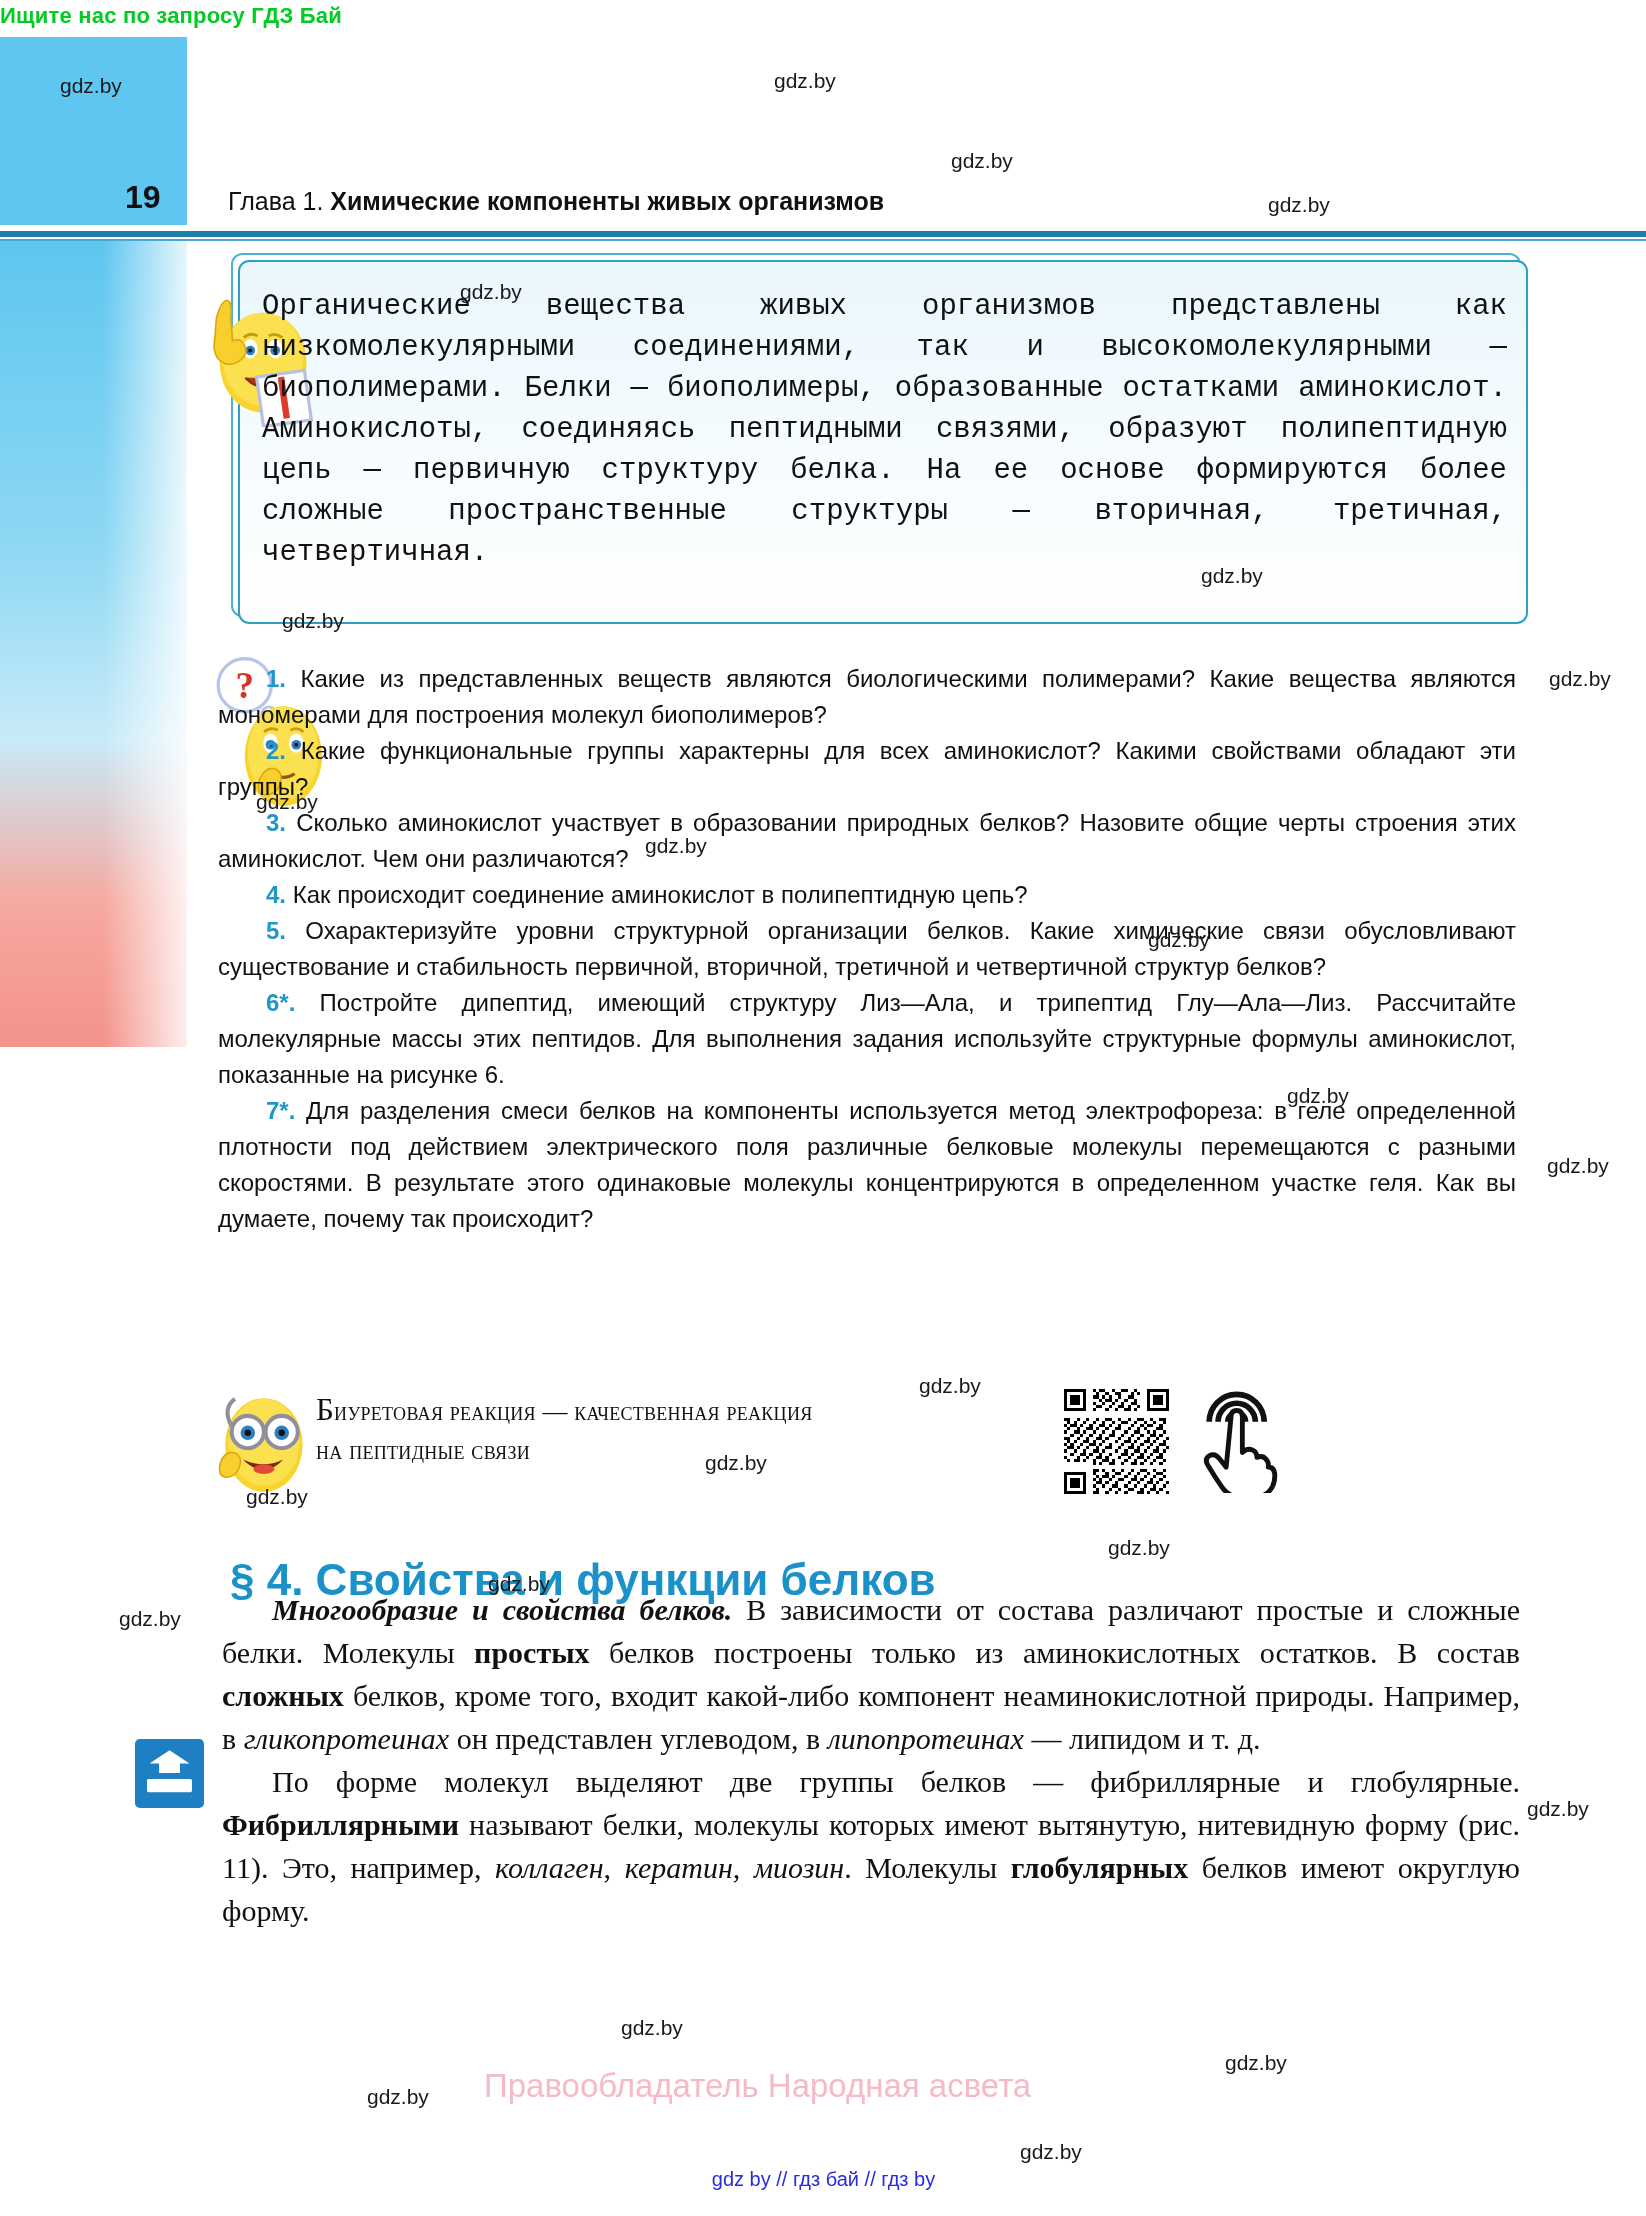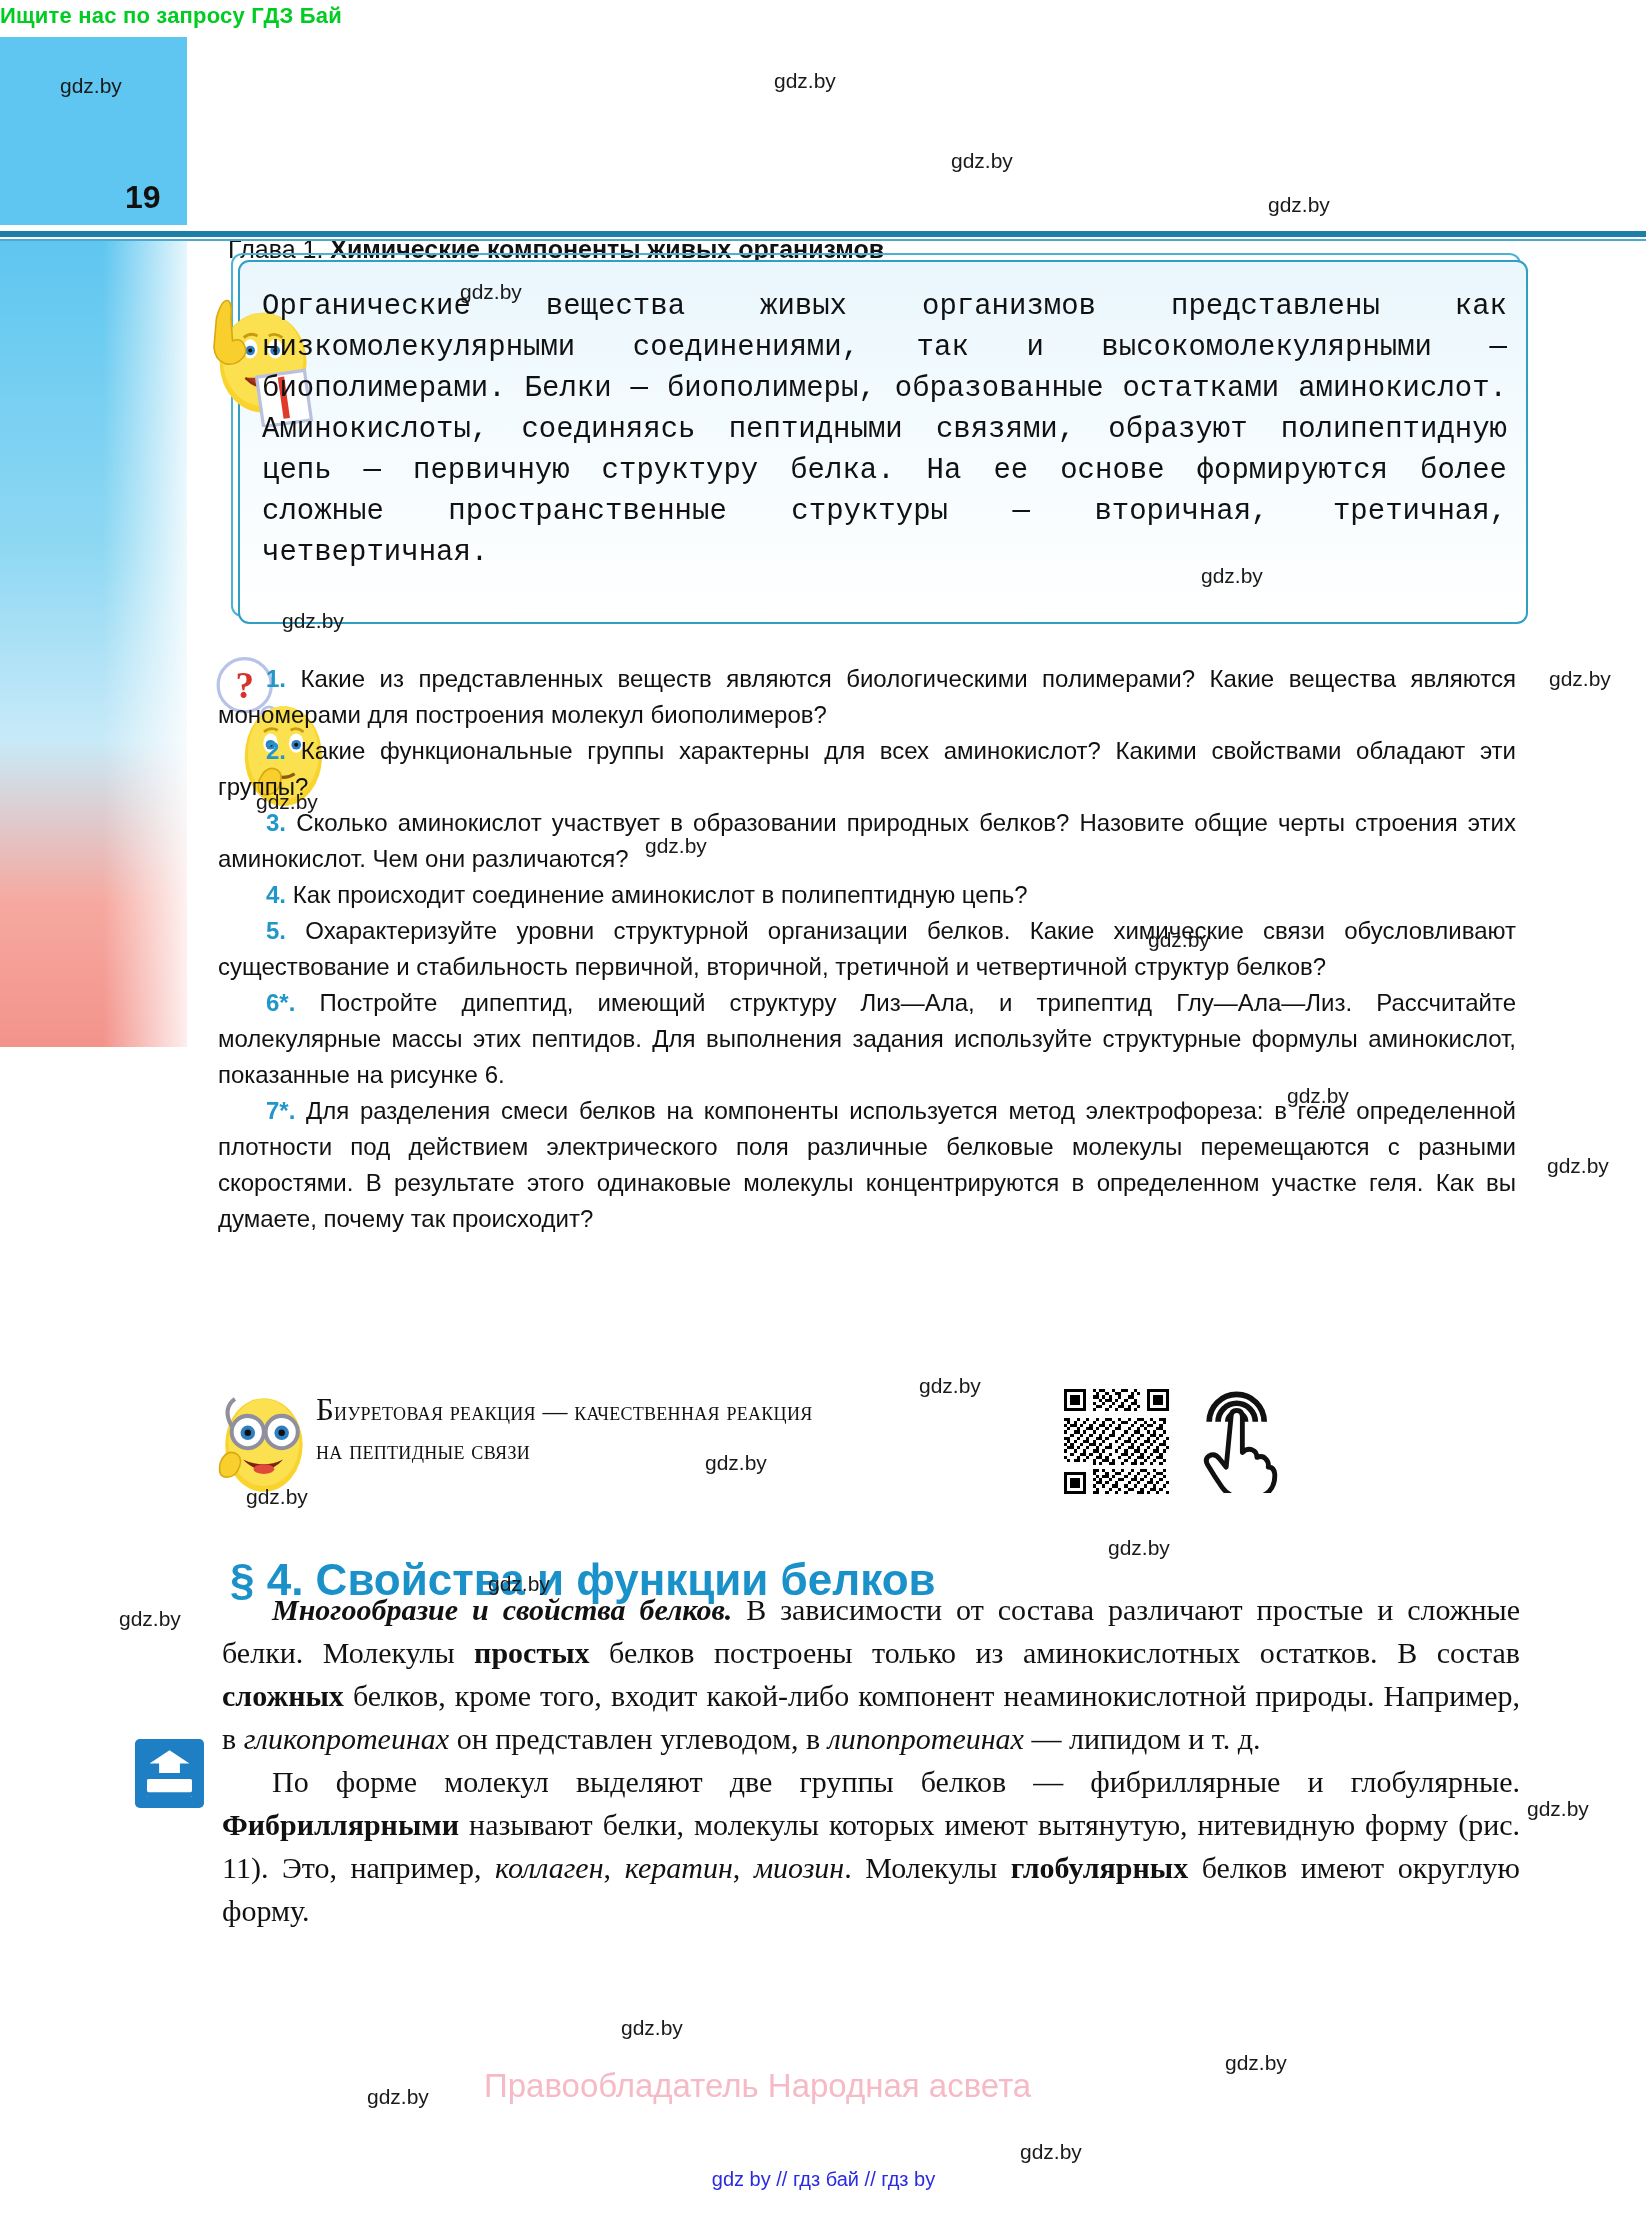--- a/index.html
+++ b/index.html
@@ -40,21 +40,20 @@
   
   .pagenum{
     position:absolute;left:125px;top:179px;
     font-size:32px;font-weight:bold;color:#111;
     font-family:"Liberation Sans", sans-serif;
   }
   .chaptertitle{
     position:absolute;left:228px;top:187px;
     font-size:25px;color:#111;white-space:nowrap;
     font-family:"Liberation Sans", sans-serif;
-    margin-top:48px;
   }
   .chaptertitle b{font-weight:bold;}
   .rule{
     position:absolute;left:0;top:231px;width:1647px;height:5.6px;
     background:#1d7fa8;
   }
   .rule2{
     position:absolute;left:0;top:239px;width:1647px;height:1.6px;
     background:#4aa9cd;
   }

